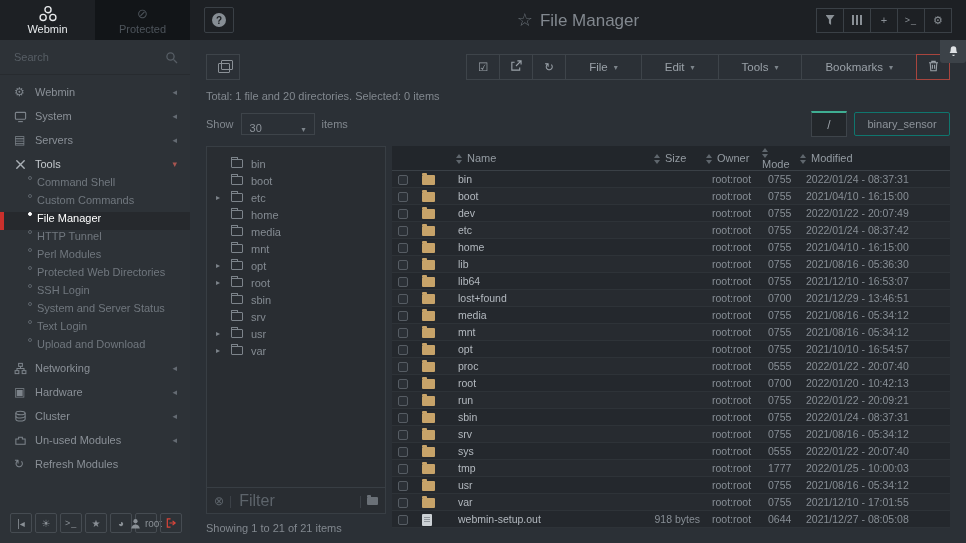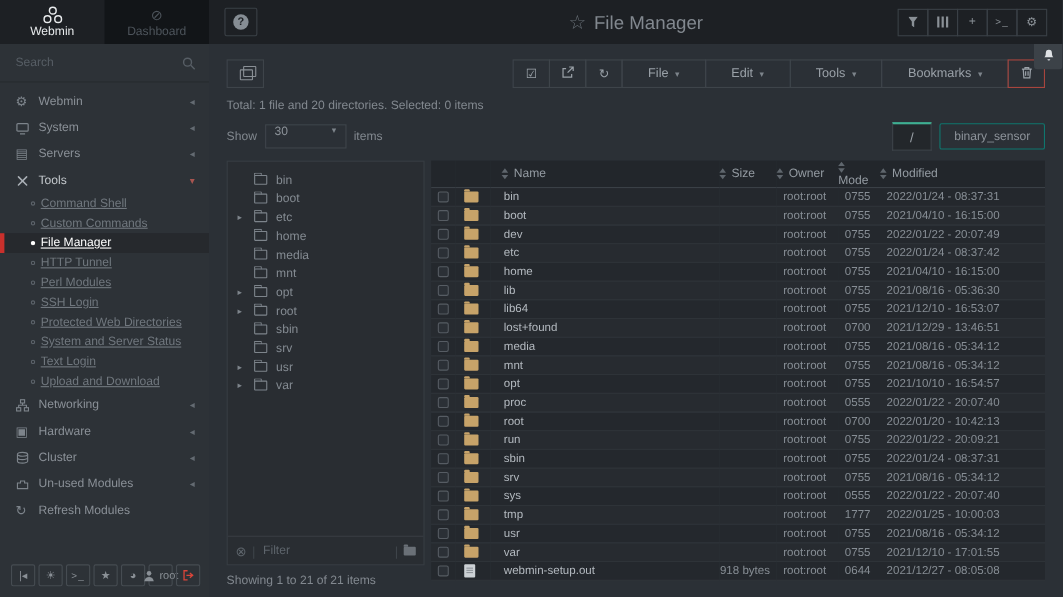--- a/index.html
+++ b/index.html
@@ -34,21 +34,21 @@
   .search-row{height:34px;flex:none;display:flex;align-items:center;padding:0 12px;border-bottom:1px solid #272b2f;}
   .search-row input{flex:1;background:transparent;border:none;outline:none;color:#8d939a;font-size:11px;font-family:inherit;}
   .search-row input::placeholder{color:#575e65;}
   .menu{flex:1;padding-top:5px;overflow:hidden;}
   .mi{height:24px;display:flex;align-items:center;padding:0 13px 0 14px;color:#8a9097;cursor:pointer;}
   .mi .ic{width:21px;color:#7d848b;display:flex;align-items:center;font-size:12px;flex:none;}
   .mi .lbl{flex:1;}
   .mi .chev{color:#646b72;font-size:9px;}
   .mi.open .lbl{color:#c3c8cc;}
   .mi.open .chev{color:#a85550;}
-  .si{height:18px;display:flex;align-items:center;padding-left:37px;color:#70777e;position:relative;cursor:pointer;text-decoration:underline;}
+  .si{height:18px;display:flex;padding-left:37px;color:#70777e;position:relative;cursor:pointer;}
   .si .dot{position:absolute;left:28px;width:4px;height:4px;border:1px solid #5d646b;border-radius:50%;box-sizing:border-box;}
   .si.active{color:#ffffff;background:#26292d;}
   .si.active::before{content:"";position:absolute;left:0;top:0;bottom:0;width:4px;background:#c9302c;}
   .si.active .dot{background:#fff;border-color:#fff;}
   .sfooter{margin-top:auto;flex:none;display:flex;gap:3px;align-items:center;padding:0 10px 10px;}
   .fbtn{height:20px;min-width:22px;box-sizing:border-box;border:1px solid #464c52;border-radius:2px;color:#8a9096;display:flex;align-items:center;justify-content:center;font-size:10px;padding:0 4px;gap:4px;cursor:pointer;background:transparent;}
   .fbtn.logout{color:#d9453a;}
   svg.ic12{display:block;}
 
   
@@ -59,36 +59,36 @@
   .btn.sq{width:34px;padding:0;}
   .group{display:flex;}
   .group .btn{margin-left:-1px;}
   .btn.trash{border-color:#a8453e;}
   .caret{font-size:8px;margin-left:6px;color:#7d848b;}
   .copy-ic{width:10px;height:8px;border:1px solid #8a9096;border-radius:1px;position:relative;margin:2px 0 0 2px;}
   .copy-ic::before{content:"";position:absolute;top:-4px;left:2px;width:10px;height:8px;border:1px solid #8a9096;border-radius:1px;}
   .total{font-size:11px;color:#82888f;margin-bottom:9px;}
   .row-c{display:flex;justify-content:space-between;align-items:center;margin-bottom:9px;font-size:11px;color:#82888f;}
   .show{display:flex;align-items:center;gap:7px;}
-  .select{width:74px;height:22px;box-sizing:border-box;border:1px solid #3e444a;display:flex;align-items:flex-start;padding:0 8px;color:#8d939a;cursor:pointer;}
+  .select{width:74px;height:22px;box-sizing:border-box;border:1px solid #3e444a;display:flex;align-items:flex-end;padding:0 8px;color:#8d939a;cursor:pointer;}
   .select .caret{margin-left:auto;}
   .pathbar{display:flex;align-items:center;}
   .rootbtn{width:36px;height:26px;box-sizing:border-box;border:1px solid #3e444a;border-top:2px solid #3fae92;background:#23272b;color:#9aa1a8;display:flex;align-items:center;justify-content:center;font-size:12px;cursor:pointer;}
   .path-input{width:96px;height:24px;box-sizing:border-box;margin-left:7px;background:transparent;border:1px solid #0f766e;border-radius:2px;color:#8d939a;text-align:center;font-size:11px;font-family:inherit;outline:none;}
 
   
   .panels{display:flex;gap:6px;height:368px;}
   .tree{width:180px;flex:none;box-sizing:border-box;border:1px solid #383e44;background:#292d32;display:flex;flex-direction:column;}
   .tree-list{flex:1;padding-top:8px;overflow:hidden;}
   .ti{height:17px;display:flex;align-items:center;padding-left:9px;color:#848b92;font-size:11px;cursor:pointer;}
   .ti .exp{width:12px;font-size:8px;color:#7d848b;flex:none;}
   .tf{width:12px;height:9px;box-sizing:border-box;border:1px solid #7d848b;border-radius:1px;position:relative;margin:0 8px 0 3px;flex:none;}
   .tf::before{content:"";position:absolute;top:-3px;left:-1px;width:5px;height:2px;border:1px solid #7d848b;border-bottom:none;border-radius:1px 1px 0 0;}
   .tree-filter{height:25px;flex:none;border-top:1px solid #383e44;display:flex;align-items:center;padding:0 7px;gap:5px;color:#5d646b;font-size:12px;}
-  .tree-filter input{flex:1;min-width:0;background:transparent;border:none;outline:none;color:#8d939a;font-size:11px;font-family:inherit;}
+  .tree-filter input{flex:1;min-width:0;background:transparent;border:none;outline:none;color:#8d939a;font-size:16px;font-family:inherit;}
   .tree-filter input::placeholder{color:#5d646b;}
   .sep{color:#3e444a;}
   .mini-folder{width:11px;height:8px;background:#6a7077;border-radius:1px;position:relative;flex:none;}
   .mini-folder::before{content:"";position:absolute;top:-2px;left:0;width:4px;height:2px;background:#6a7077;border-radius:1px 1px 0 0;}
 
   
   .tbl{flex:1;min-width:0;}
   table{width:100%;border-collapse:collapse;table-layout:fixed;}
   thead th{height:22px;background:#22262b;color:#949ba2;font-weight:normal;text-align:left;font-size:11px;border-bottom:1px solid #3a4046;padding:0;}
   th .sort{display:inline-flex;flex-direction:column;gap:2px;margin-right:5px;vertical-align:middle;}
@@ -126,21 +126,21 @@
             <circle cx="11" cy="5.2" r="3.4"></circle>
                 <circle cx="5.6" cy="13.8" r="3.4"></circle>
                 <circle cx="16.4" cy="13.8" r="3.4"></circle>
           </g>
             </svg>
         </span>
         <span>Webmin</span>
       </div>
       <div class="tab dash">
         <span class="tab-ic">⊘</span>
-        <span>Dashboard</span>
+        <span>Protected</span>
       </div>
     </div>
     <div class="header">
       <div class="help-btn">
         <span class="help-glyph">?</span>
       </div>
       <div class="title">
         <span class="star">☆</span><span>File Manager</span>
       </div>
       <div class="hactions">
@@ -233,25 +233,25 @@
           <div class="si">
               <span class="dot"></span>
               <span>HTTP Tunnel</span>
             </div>
           <div class="si">
               <span class="dot"></span>
               <span>Perl Modules</span>
             </div>
           <div class="si">
               <span class="dot"></span>
+              <span>Protected Web Directories</span>
+            </div>
+          <div class="si">
+              <span class="dot"></span>
               <span>SSH Login</span>
-            </div>
-          <div class="si">
-              <span class="dot"></span>
-              <span>Protected Web Directories</span>
             </div>
           <div class="si">
               <span class="dot"></span>
               <span>System and Server Status</span>
             </div>
           <div class="si">
               <span class="dot"></span>
               <span>Text Login</span>
             </div>
           <div class="si">

